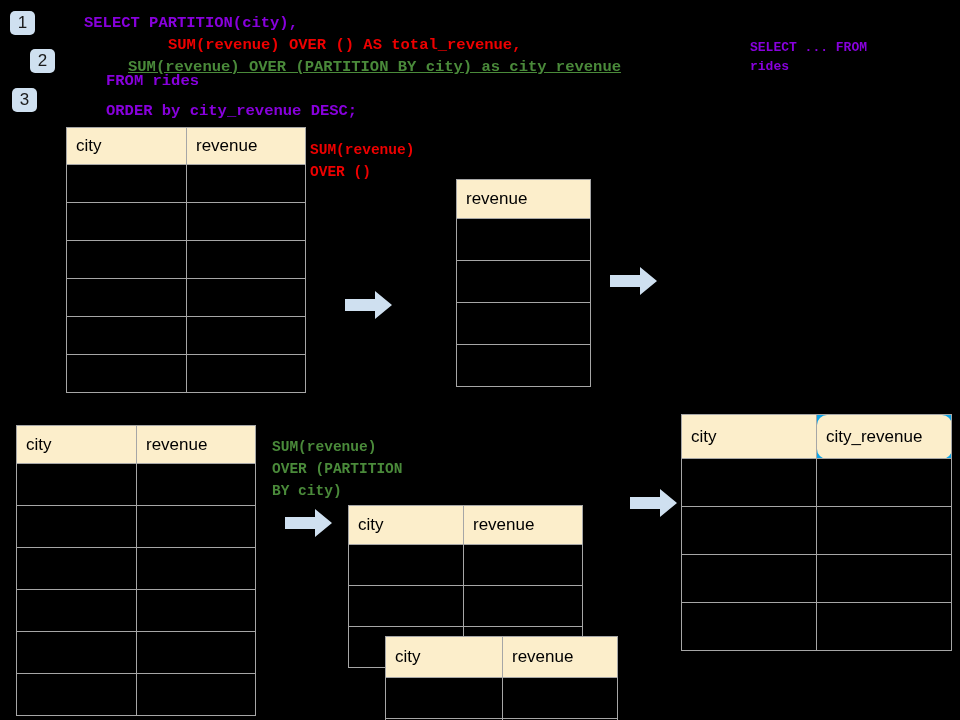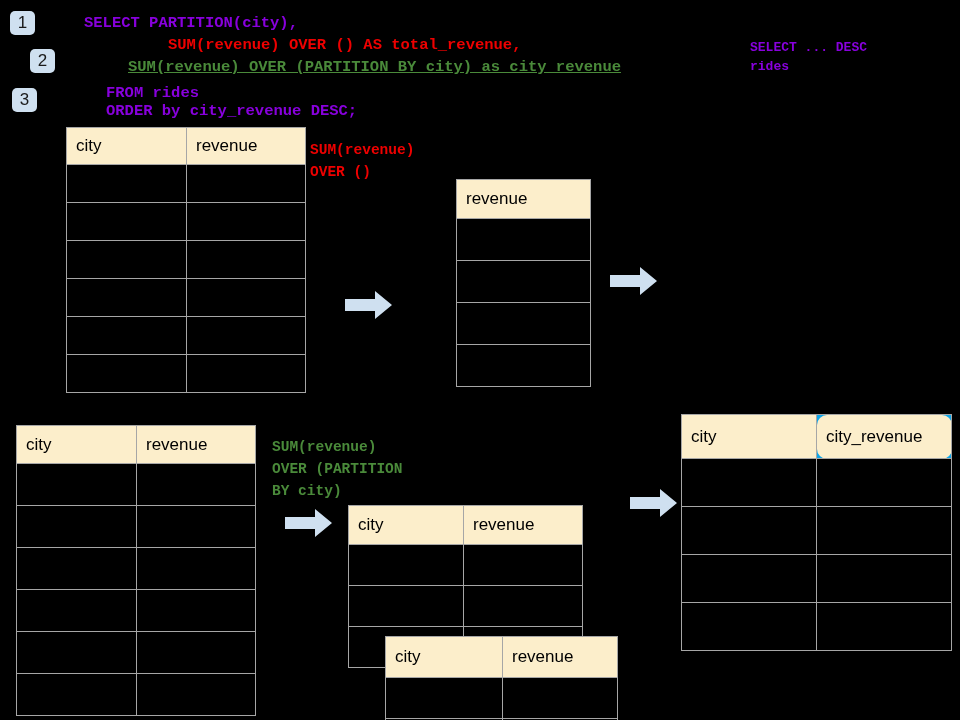--- a/index.html
+++ b/index.html
@@ -91,25 +91,25 @@
 <div id="stage">
   <div id="badges-layer">
       <div class="badge" style="left: 10px; top: 11px;">1</div>
       <div class="badge" style="left: 30px; top: 49px;">2</div>
       <div class="badge" style="left: 12px; top: 88px;">3</div>
     </div>
   <div id="sql-layer">
       <div class="sql sql-purple" style="left: 84px; top: 12px;">SELECT PARTITION(city),</div>
       <div class="sql sql-red" style="left: 128px; top: 34px; margin-left: 40px;">SUM(revenue) OVER () AS total_revenue,</div>
       <div class="sql sql-green" style="left: 128px; top: 56px; text-decoration: underline;">SUM(revenue) OVER (PARTITION BY city) as city_revenue</div>
-      <div class="sql sql-purple" style="left: 106px; top: 82px;">FROM rides</div>
+      <div class="sql sql-purple" style="left: 106px; top: 70px;">FROM rides</div>
       <div class="sql sql-purple" style="left: 106px; top: 100px;">ORDER by city_revenue DESC;</div>
     </div>
   <div id="annotations-layer">
-      <div class="annot annot-purple" style="left: 750px; top: 38px;">SELECT ... DESC
+      <div class="annot annot-purple" style="left: 750px; top: 38px;">SELECT ... FROM
 rides</div>
       <div class="annot annot-red" style="left: 310px; top: 139px;">SUM(revenue)
 OVER ()</div>
       <div class="annot annot-green" style="left: 272px; top: 436px;">SUM(revenue)
 OVER (PARTITION
 BY city)</div>
     </div>
   <div id="tables-layer">
       <table class="tbl" style="left: 66px; top: 127px; width: 239px;">
         <colgroup>

